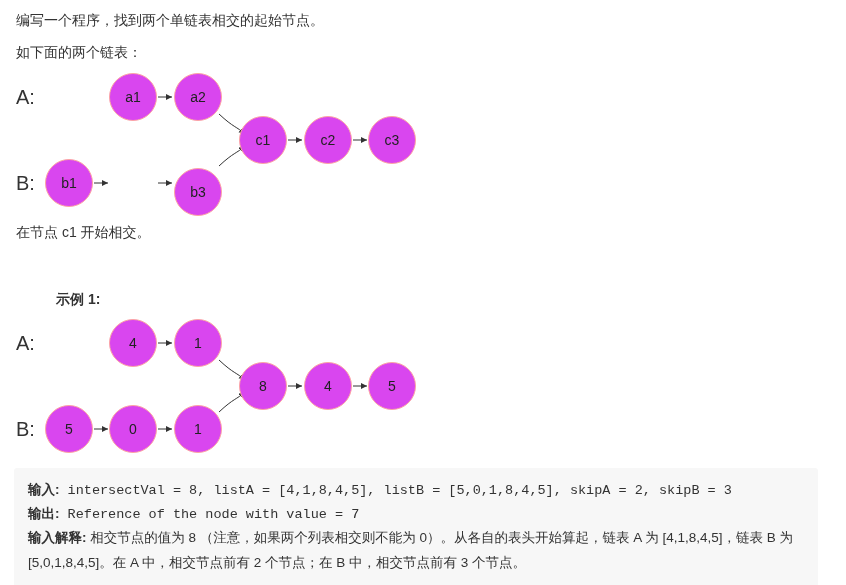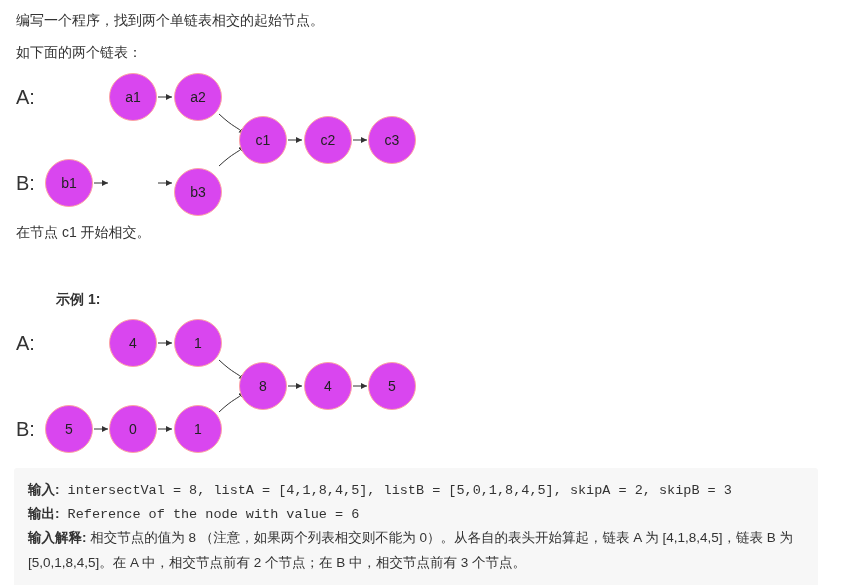--- a/index.html
+++ b/index.html
@@ -177,17 +177,17 @@
     <div class="node" style="left:109px; top:93px;">0</div>
     <div class="node" style="left:174px; top:93px;">1</div>
 
     <div class="node" style="left:239px; top:50px;">8</div>
     <div class="node" style="left:304px; top:50px;">4</div>
     <div class="node" style="left:368px; top:50px;">5</div>
   </div>
 
   <div class="codeblock">
     <span class="cl"><span class="lbl">输入:</span><span> intersectVal = 8, listA = [4,1,8,4,5], listB = [5,0,1,8,4,5], skipA = 2, skipB = 3</span></span>
-    <span class="cl"><span class="lbl">输出:</span><span> Reference of the node with value = 6</span></span>
+    <span class="cl"><span class="lbl">输出:</span><span> Reference of the node with value = 7</span></span>
     <span class="cl"><span class="lbl">输入解释:</span><span class="cjk"> 相交节点的值为 8 （注意，如果两个列表相交则不能为 0）。从各自的表头开始算起，链表 A 为 [4,1,8,4,5]，链表 B 为 [5,0,1,8,4,5]。在 A 中，相交节点前有 2 个节点；在 B 中，相交节点前有 3 个节点。</span></span>
   </div>
 
 </div>
 
 </body></html>

